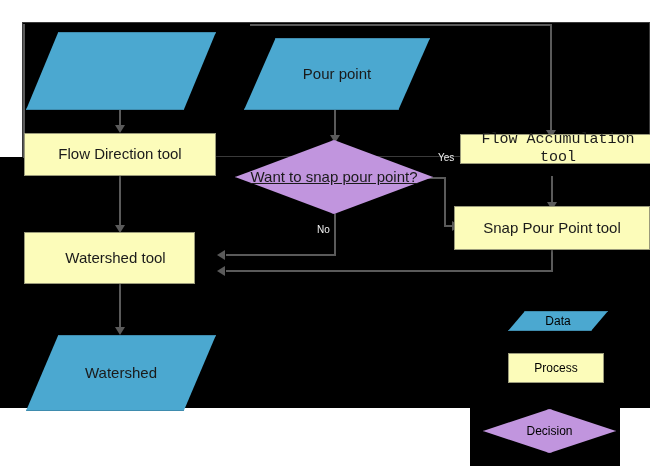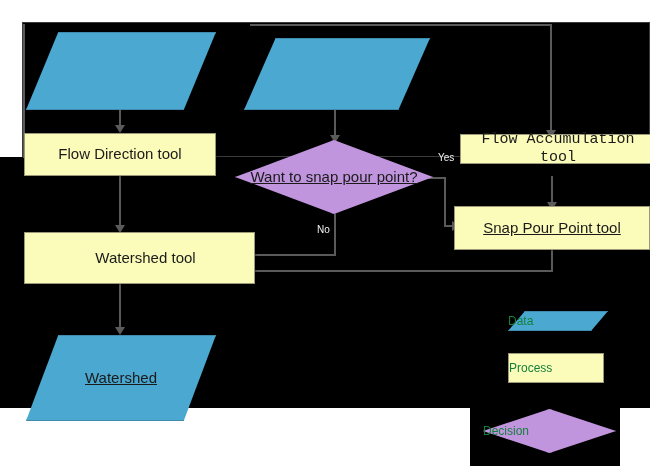--- a/index.html
+++ b/index.html
@@ -107,23 +107,23 @@
     color: #f2f2f2;
     text-shadow: 0 0 2px #000;
     white-space: nowrap;
   }
   
   .legend-item {
     position: absolute;
     box-sizing: border-box;
     display: flex;
     align-items: center;
-    justify-content: flex-start;
+    justify-content: center;
     font-size: 12px;
-    color: #15803d;
+    color: #000000;
   }
   .legend-item.process {
     background: #fcfcba;
     border: 1px solid #9a9a7a;
   }
   .legend-item .shape {
     position: absolute;
     left: 0; top: 0; right: 0; bottom: 0;
     box-sizing: border-box;
   }
@@ -188,44 +188,45 @@
 
   <div class="edge-label" style="left:414px; top:152px;margin-left:24px;">Yes</div>
   <div class="edge-label" style="left:317px; top:224px;">No</div>
 
   <div class="node data" style="left:26px; top:32px; width:190px; height:78px;">
     <span class="shape"></span>
   </div>
 
   <div class="node data" style="left:244px; top:38px; width:186px; height:72px;">
     <span class="shape"></span>
+    <span class="lbl">Pour point</span>
   </div>
 
   <div class="node process" style="left:24px; top:133px; width:192px; height:43px;">
     <span class="lbl">Flow Direction tool</span>
   </div>
 
   <div class="node process" style="left:460px; top:134px; width:196px; height:30px;font-family:Liberation Mono, monospace;">
     <span class="lbl">Flow Accumulation tool</span>
   </div>
 
-  <div class="node process" style="left:454px; top:206px; width:196px; height:44px;text-decoration:underline;">
+  <div class="node process" style="left:454px; top:206px; width:196px; height:44px;">
     <span class="lbl">Snap Pour Point tool</span>
   </div>
 
   <div class="node decision" style="left:235px; top:140px; width:198px; height:74px;text-decoration:underline;">
     <span class="shape"></span>
     <span class="lbl">Want to snap pour point?</span>
   </div>
 
-  <div class="node process" style="left:24px; top:232px; width:231px; height:52px;padding-left:12px;">
+  <div class="node process" style="left:24px; top:232px; width:171px; height:52px;padding-left:12px;">
     <span class="lbl">Watershed tool</span>
   </div>
 
-  <div class="node data" style="left:26px; top:335px; width:190px; height:86px;text-decoration:underline;">
+  <div class="node data" style="left:26px; top:335px; width:190px; height:76px;">
     <span class="shape"></span>
     <span class="lbl">Watershed</span>
   </div>
 
   <div class="legend-item data" style="left:508px; top:311px; width:100px; height:20px;">
     <span class="shape"></span>
     <span class="lbl">Data</span>
   </div>
 
   <div class="legend-item decision" style="left:483px; top:409px; width:133px; height:44px;">

